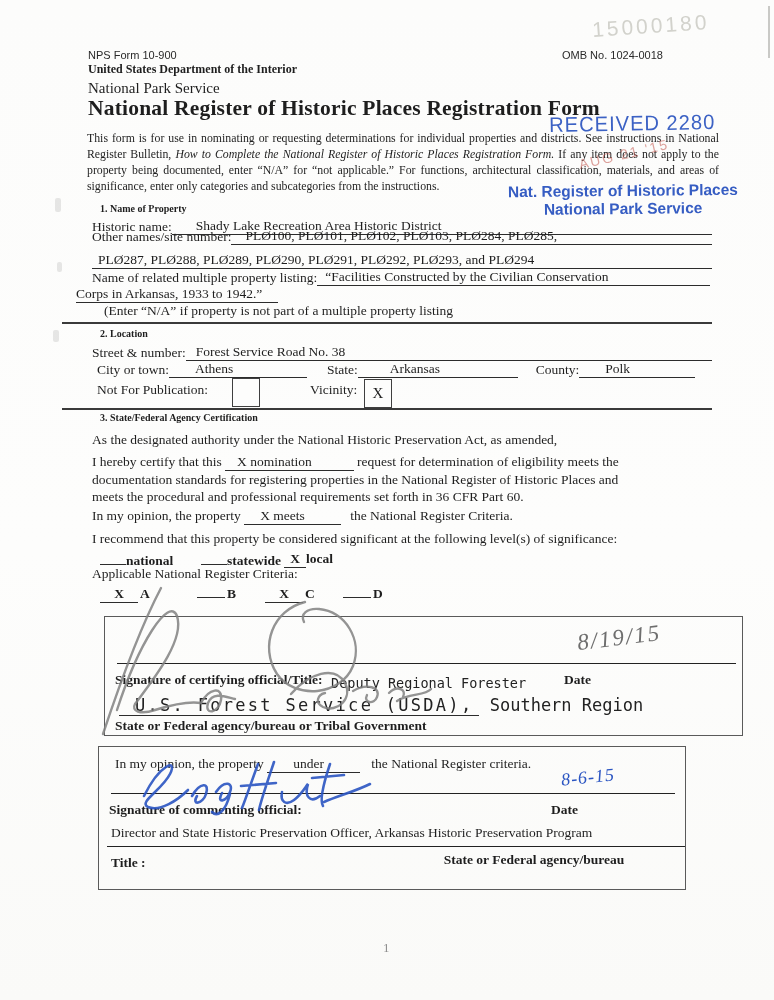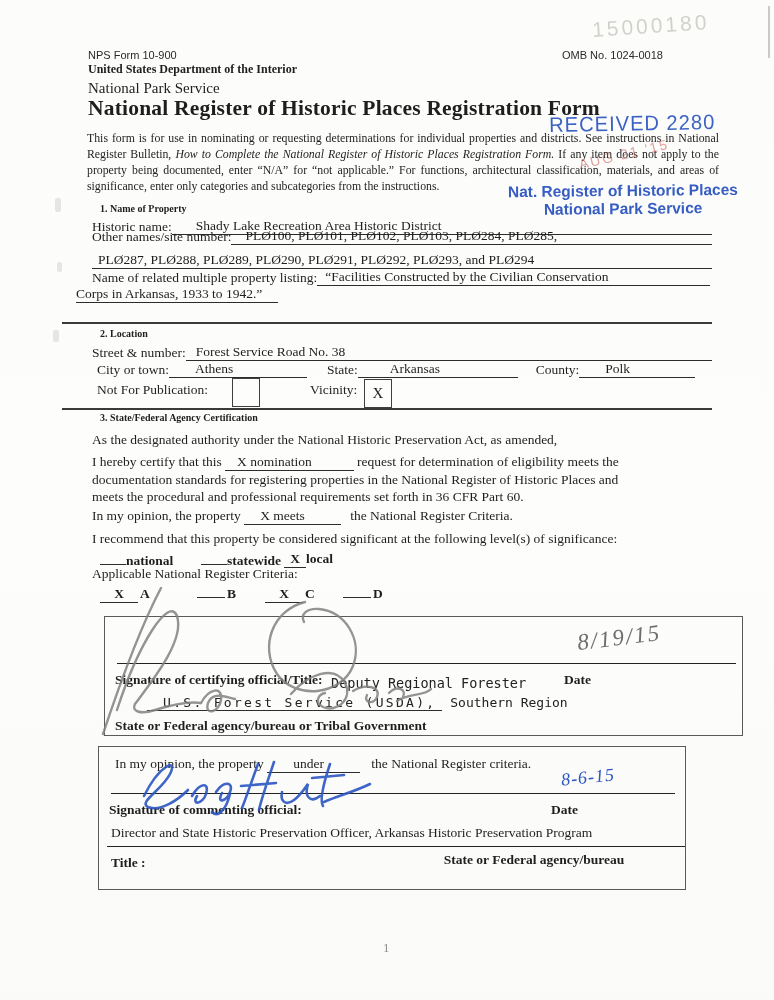--- a/index.html
+++ b/index.html
@@ -80,20 +80,21 @@
 
   <div class="a row fs-form" style="left:92px; top:269px; width:618px;">
     <span class="lbl">Name of related multiple property listing:</span>
     <span class="fill grow" style="padding-left:8px;">“Facilities Constructed by the Civilian Conservation</span>
   </div>
 
   <div class="a fs-form" style="left:76px; top:286px;">
     <span class="u" style="padding-right:16px;">Corps in Arkansas, 1933 to 1942.”</span>
   </div>
 
+  <div class="a fs-form" style="left:104px; top:303px;">(Enter “N/A” if property is not part of a multiple property listing</div>
 
   <div class="a divider" style="left:62px; top:322px; width:650px;"></div>
 
   <div class="a b fs-head" style="left:100px; top:328px;">2.   Location</div>
 
   <div class="a row fs-form" style="left:92px; top:344px; width:620px;">
     <span class="lbl">Street &amp; number:</span>
     <span class="fill grow" style="padding-left:10px;">Forest Service Road No. 38</span>
   </div>
 
@@ -163,21 +164,21 @@
   <div class="a b fs-form" style="left:343px; top:586px;">
     <span class="u" style="width:28px; text-align:center;"></span><span style="margin-left:2px;">D</span>
   </div>
 
   <div class="a sigbox" style="left:104px; top:616px; width:637px; height:118px;">
     <div class="a" style="left:12px; top:46px; right:6px; border-bottom:1.7px solid #222;"></div>
     <div class="a handwrite-gray" style="left:472px; top:8px; font-size:23px; transform:rotate(-7deg);">8/19/15</div>
     <div class="a b fs-form" style="left:10px; top:55px;">Signature of certifying official/Title:</div>
     <div class="a mono" style="left:226px; top:58px; font-size:13.5px; color:#222;">Deputy Regional Forester</div>
     <div class="a b fs-form" style="left:459px; top:55px;">Date</div>
-    <div class="a mono" style="left:14px; top:78px; font-size:13px; color:#222;margin-left:28px;">
+    <div class="a mono" style="left:14px; top:78px; font-size:17px; color:#222;">
       <span class="u" style="padding-left:16px; padding-right:6px; letter-spacing:2.3px; border-bottom-width:1.7px;">U.S. Forest Service (USDA),</span>
       <span>Southern Region</span>
     </div>
     <div class="a b fs-form" style="left:10px; top:101px;">State or Federal agency/bureau or Tribal Government</div>
   </div>
 
   <svg class="a sig" style="left:95px; top:580px;" width="350" height="160" viewBox="0 0 350 160">
     <g fill="none" stroke="#828282" stroke-width="2.4" stroke-linecap="round" opacity="0.85">
       <path d="M66,8 C46,46 26,100 8,154"></path>
       <path d="M22,130 C44,62 74,16 82,36 C90,60 58,100 40,124 C36,131 45,135 60,130 C76,125 94,121 106,123"></path>

